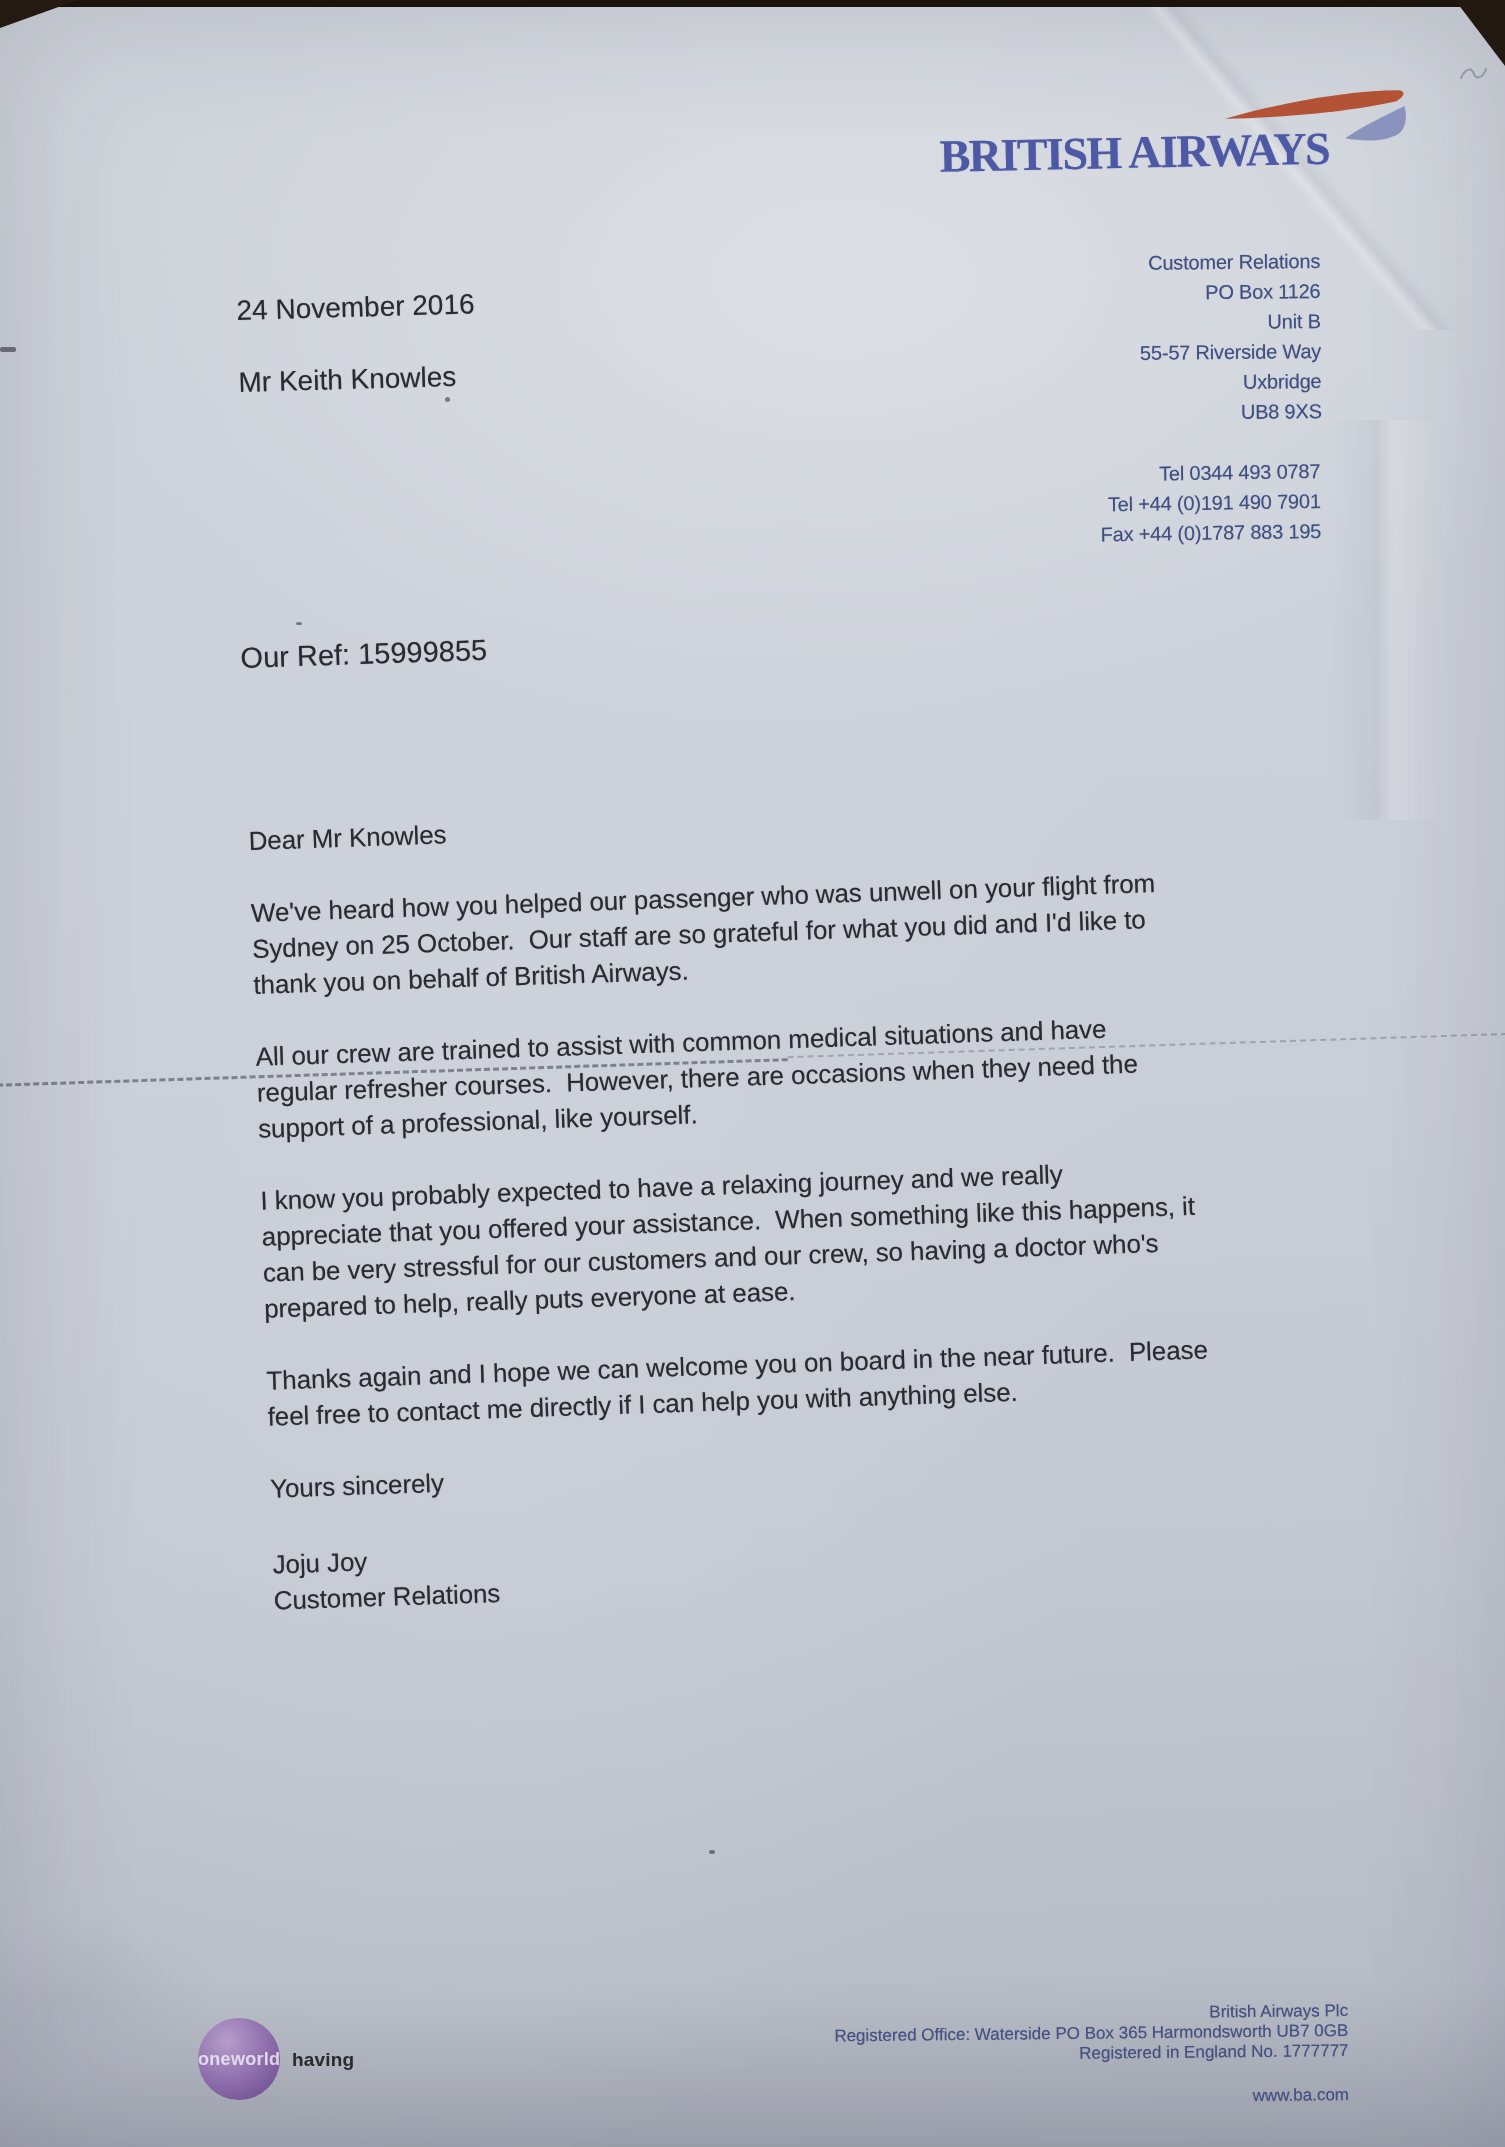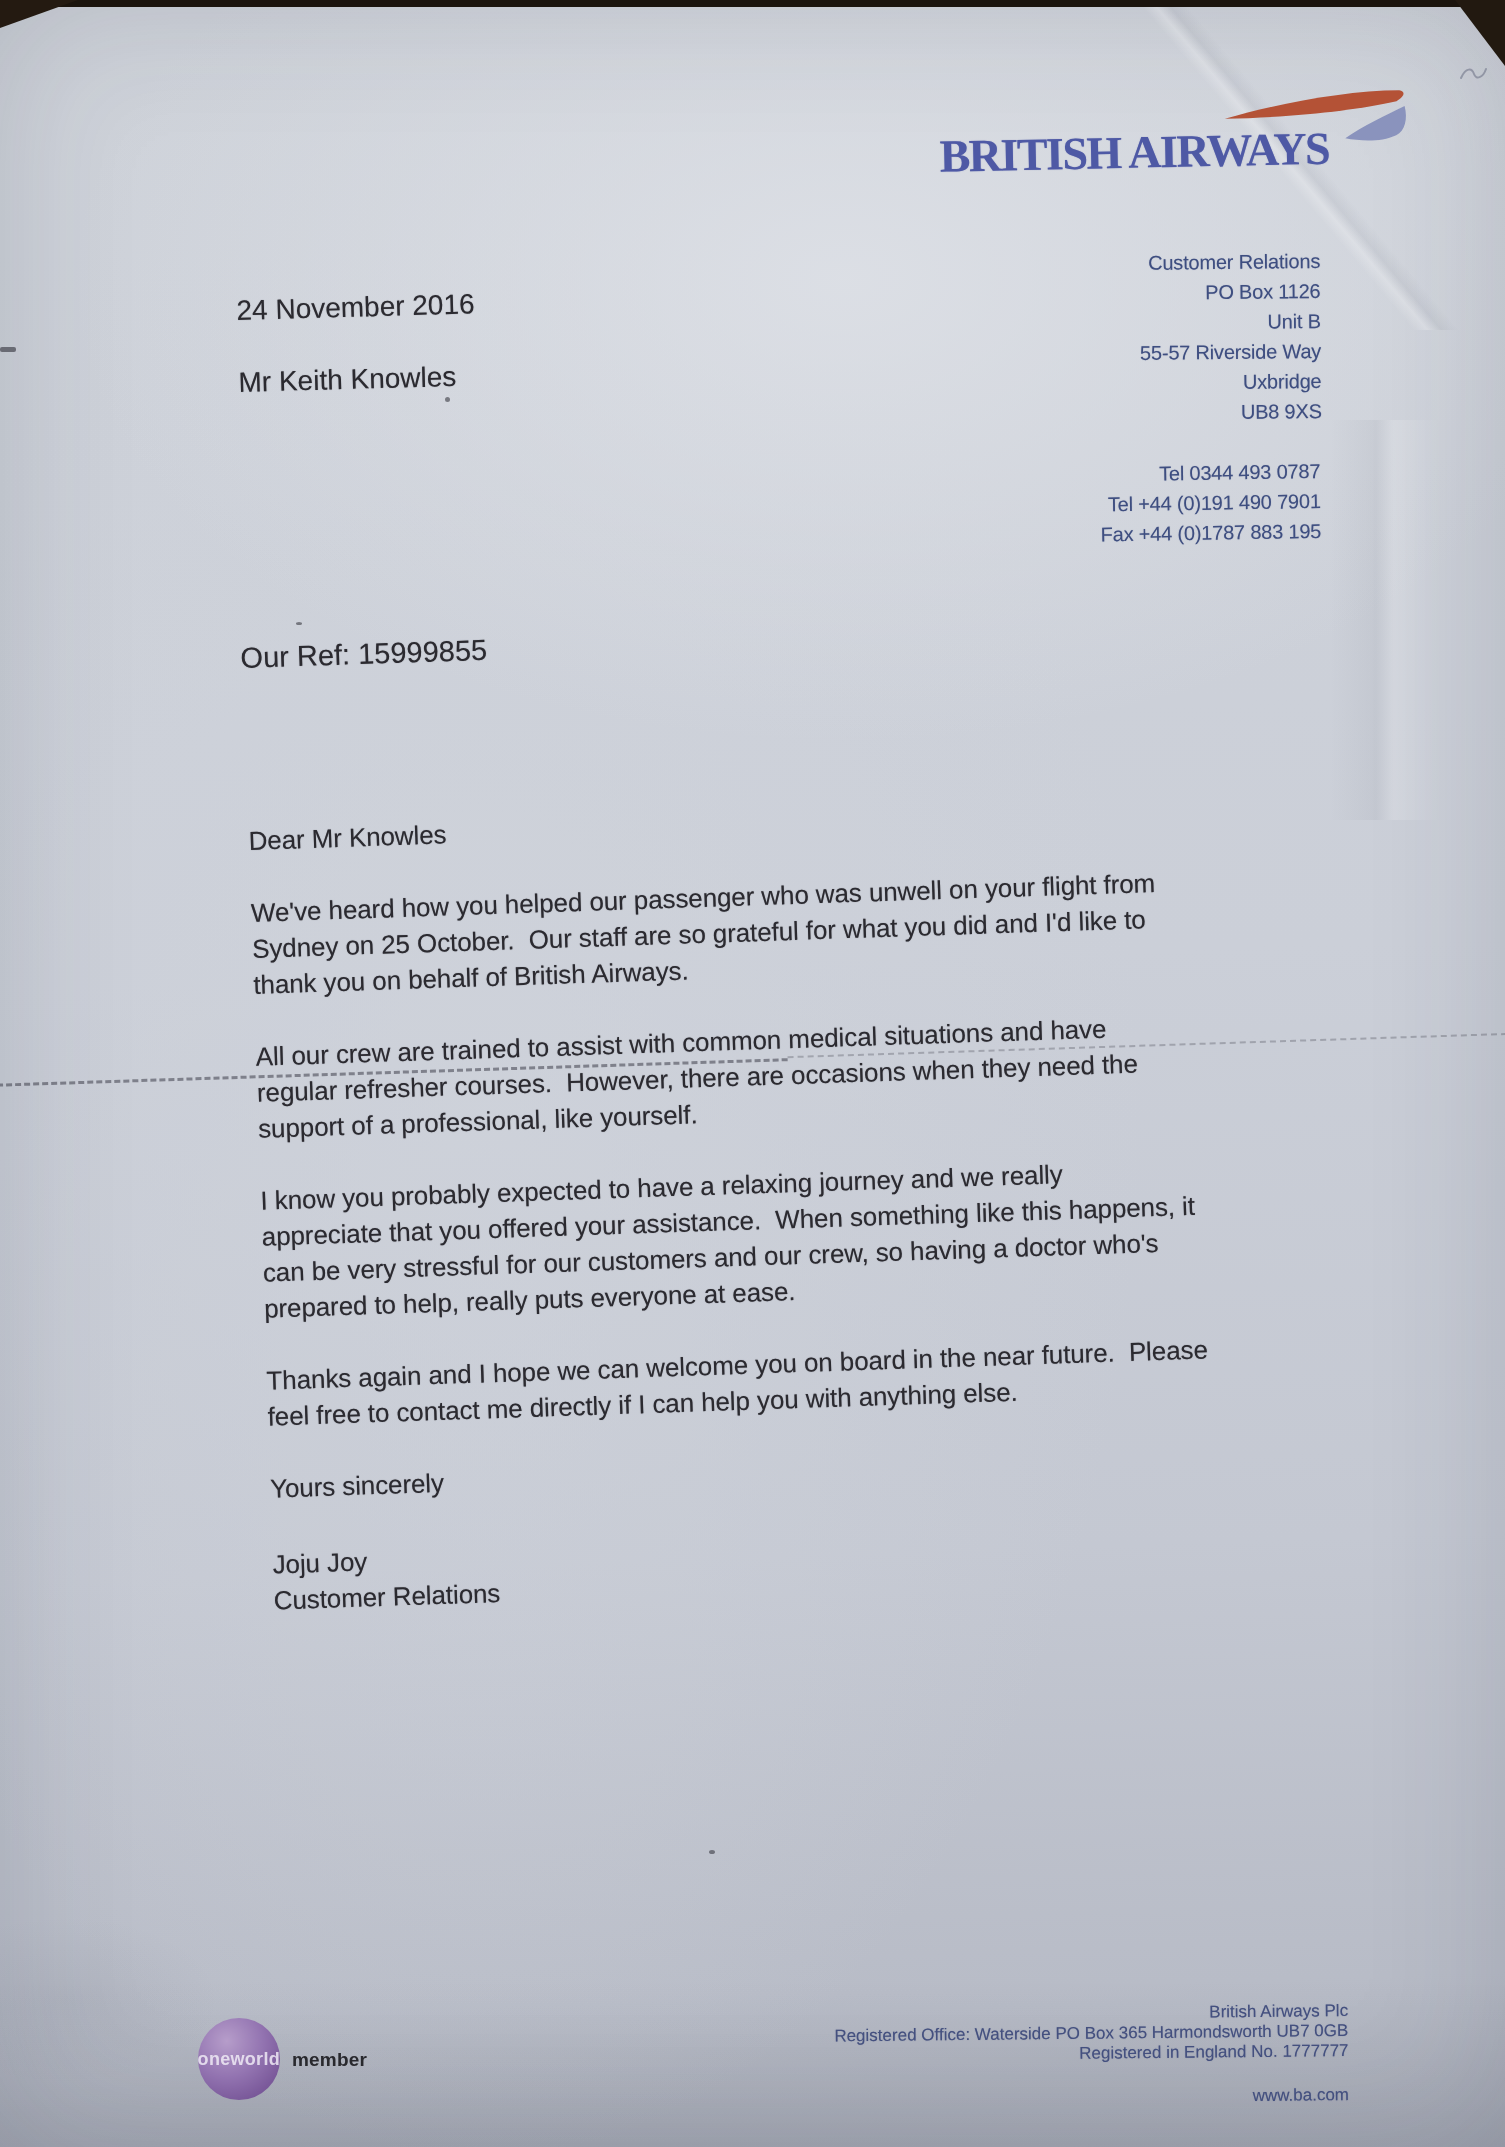--- a/index.html
+++ b/index.html
@@ -82,21 +82,21 @@
     left:648px;top:2001px;width:700px;text-align:right;
     color:#44507f;font-size:17px;line-height:20px;
     transform:rotate(-.6deg);transform-origin:right top;
     text-shadow:0 0 .8px rgba(68,80,127,.5);
   }
   .weblink{margin-top:24px;}
   
   .ow-circle{
     left:198px;top:2018px;width:82px;height:82px;border-radius:50%;
     background:radial-gradient(circle at 35% 28%, #b69dca 0%, #9374b1 45%, #7b5a9b 75%, #6a4b8c 100%);
-    display:flex;align-items:center;justify-content:flex-end;
+    display:flex;align-items:center;justify-content:flex-start;
   }
   .ow-text{font-size:18px;font-weight:bold;letter-spacing:.3px;color:rgba(238,234,244,.85);}
   .ow-member{left:292px;top:2049px;font-size:19px;font-weight:bold;color:#29292e;letter-spacing:.2px;}
 </style>
 </head>
 <body>
 
 <div class="abs paper"></div>
 <div class="abs crease-tr"></div>
 <div class="abs crease-right"></div>
@@ -173,13 +173,13 @@
 <div class="abs footerblock">
   <div>British Airways Plc</div>
   <div>Registered Office: Waterside PO Box 365 Harmondsworth UB7 0GB</div>
   <div>Registered in England No. 1777777</div>
   <div class="weblink">www.ba.com</div>
 </div>
 
 <div class="abs ow-circle">
   <span class="ow-text">oneworld</span>
 </div>
-<div class="abs ow-member">member</div>
+<div class="abs ow-member">having</div>
 
 </body></html>

